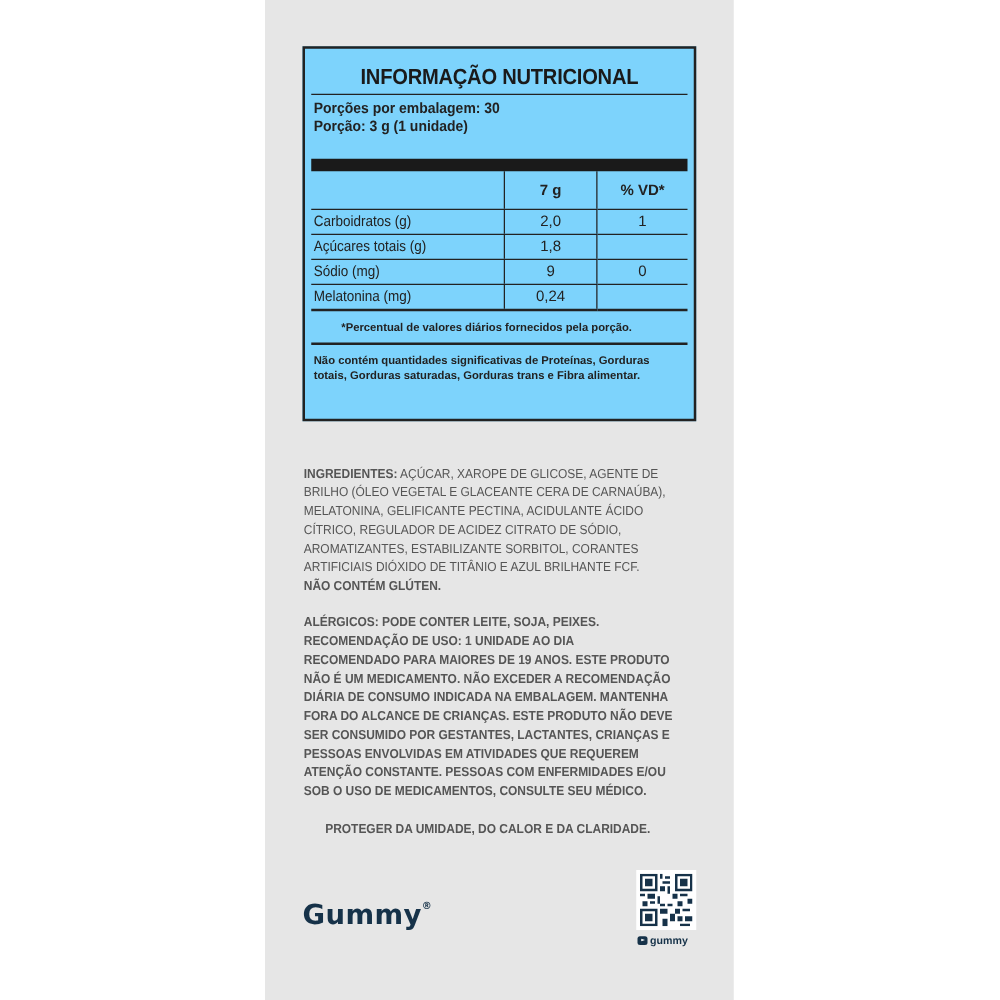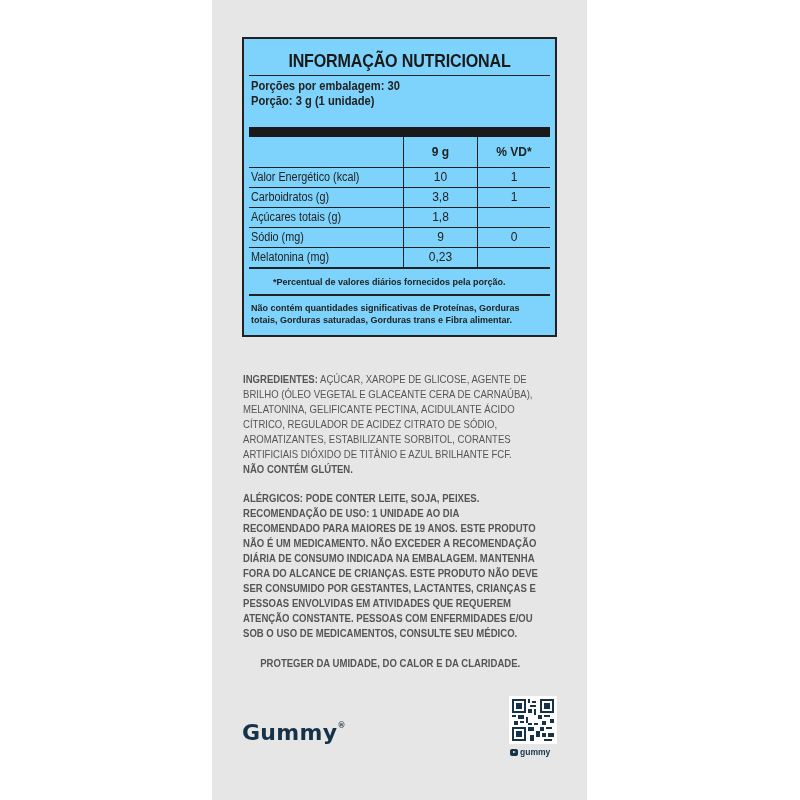--- a/index.html
+++ b/index.html
@@ -79,46 +79,41 @@
   <div class="rule"></div>
   <div class="serving">
     <div>Porções por embalagem: 30</div>
     <div>Porção: 3 g (1 unidade)</div>
   </div>
   <div class="rule thick"></div>
   <table class="nut">
     <tbody>
         <tr>
       <th class="c1"></th>
-      <th class="c2">9 g</th>
+      <th class="c2">7 g</th>
       <th class="c3">% VD*</th>
     </tr>
     <tr>
-      <td class="c1"><span class="lbl">Valor Energético (kcal)</span></td>
-      <td class="c2">10</td>
-      <td class="c3">1</td>
-    </tr>
-    <tr>
       <td class="c1"><span class="lbl">Carboidratos (g)</span></td>
-      <td class="c2">3,8</td>
+      <td class="c2">2,0</td>
       <td class="c3">1</td>
     </tr>
     <tr>
       <td class="c1 indent1"><span class="lbl">Açúcares totais (g)</span></td>
       <td class="c2">1,8</td>
       <td class="c3"></td>
     </tr>
     <tr>
       <td class="c1"><span class="lbl">Sódio (mg)</span></td>
       <td class="c2">9</td>
       <td class="c3">0</td>
     </tr>
     <tr>
       <td class="c1"><span class="lbl">Melatonina (mg)</span></td>
-      <td class="c2">0,23</td>
+      <td class="c2">0,24</td>
       <td class="c3"></td>
     </tr>
   </tbody>
     </table>
   <div class="footnote">*Percentual de valores diários fornecidos pela porção.</div>
   <div class="rule mid"></div>
   <div class="note">Não contém quantidades significativas de Proteínas, Gorduras totais, Gorduras saturadas, Gorduras trans e Fibra alimentar.</div>
 </div>
 
 <div class="ingredients">

